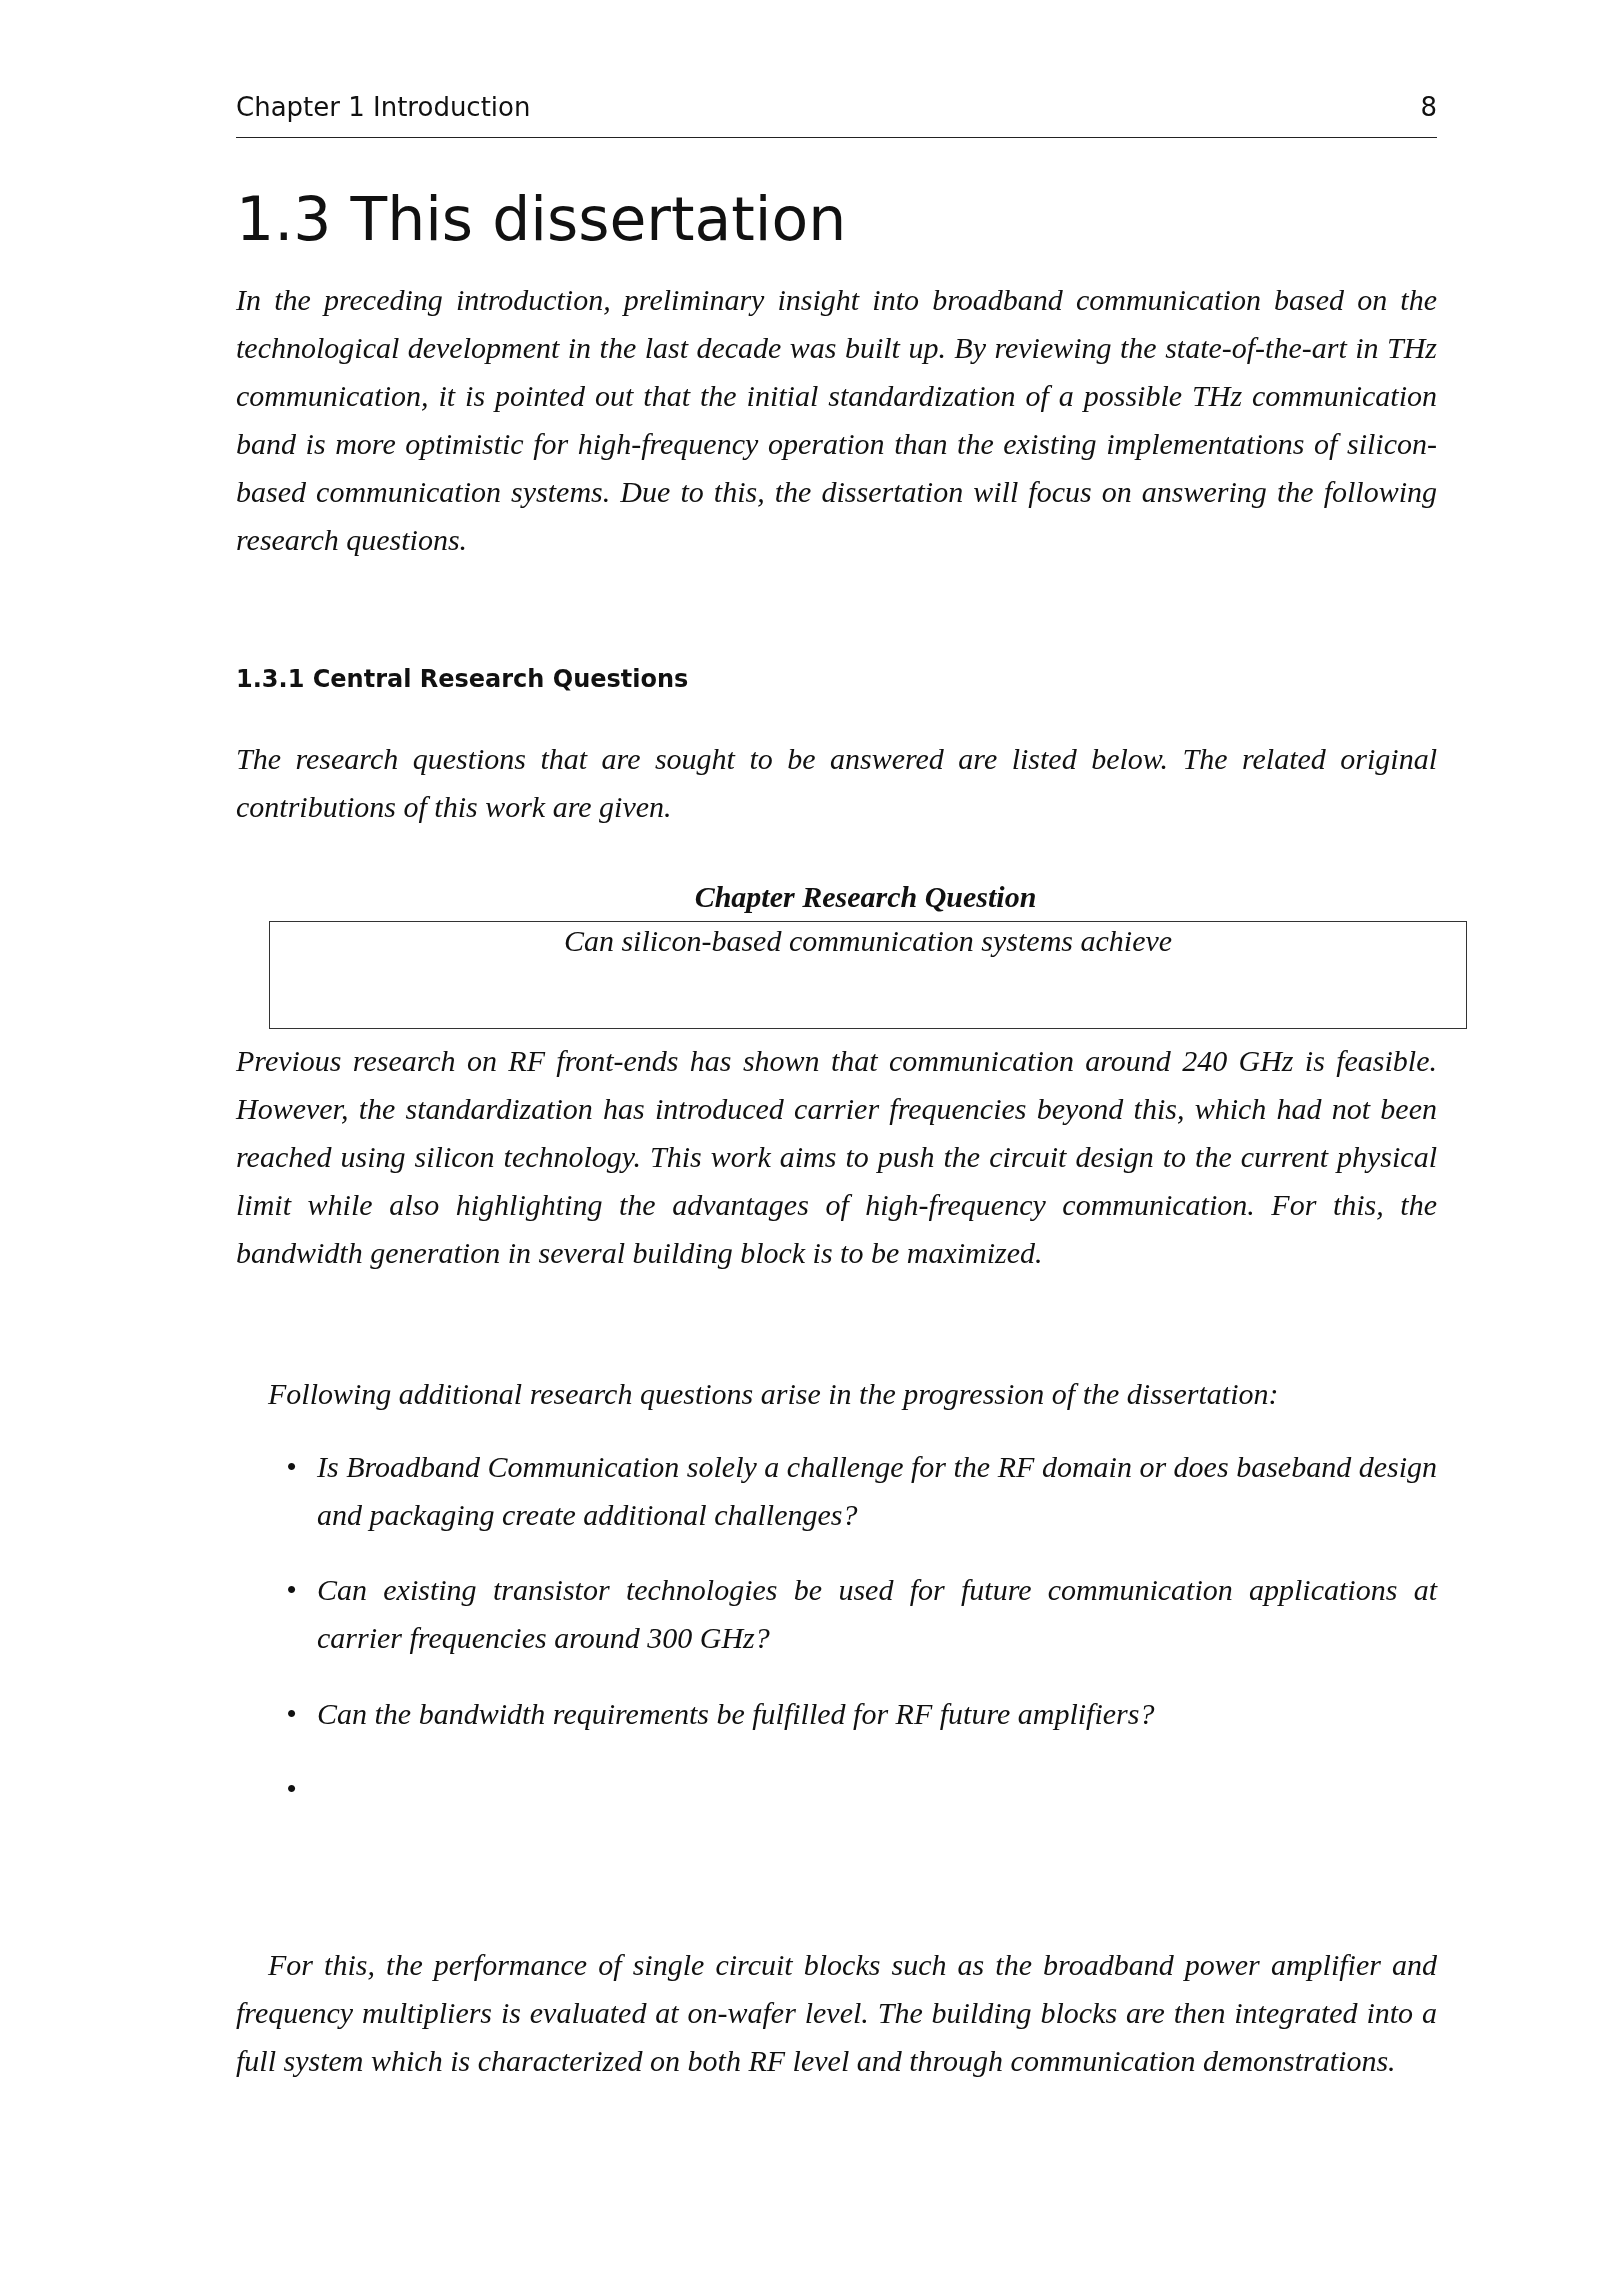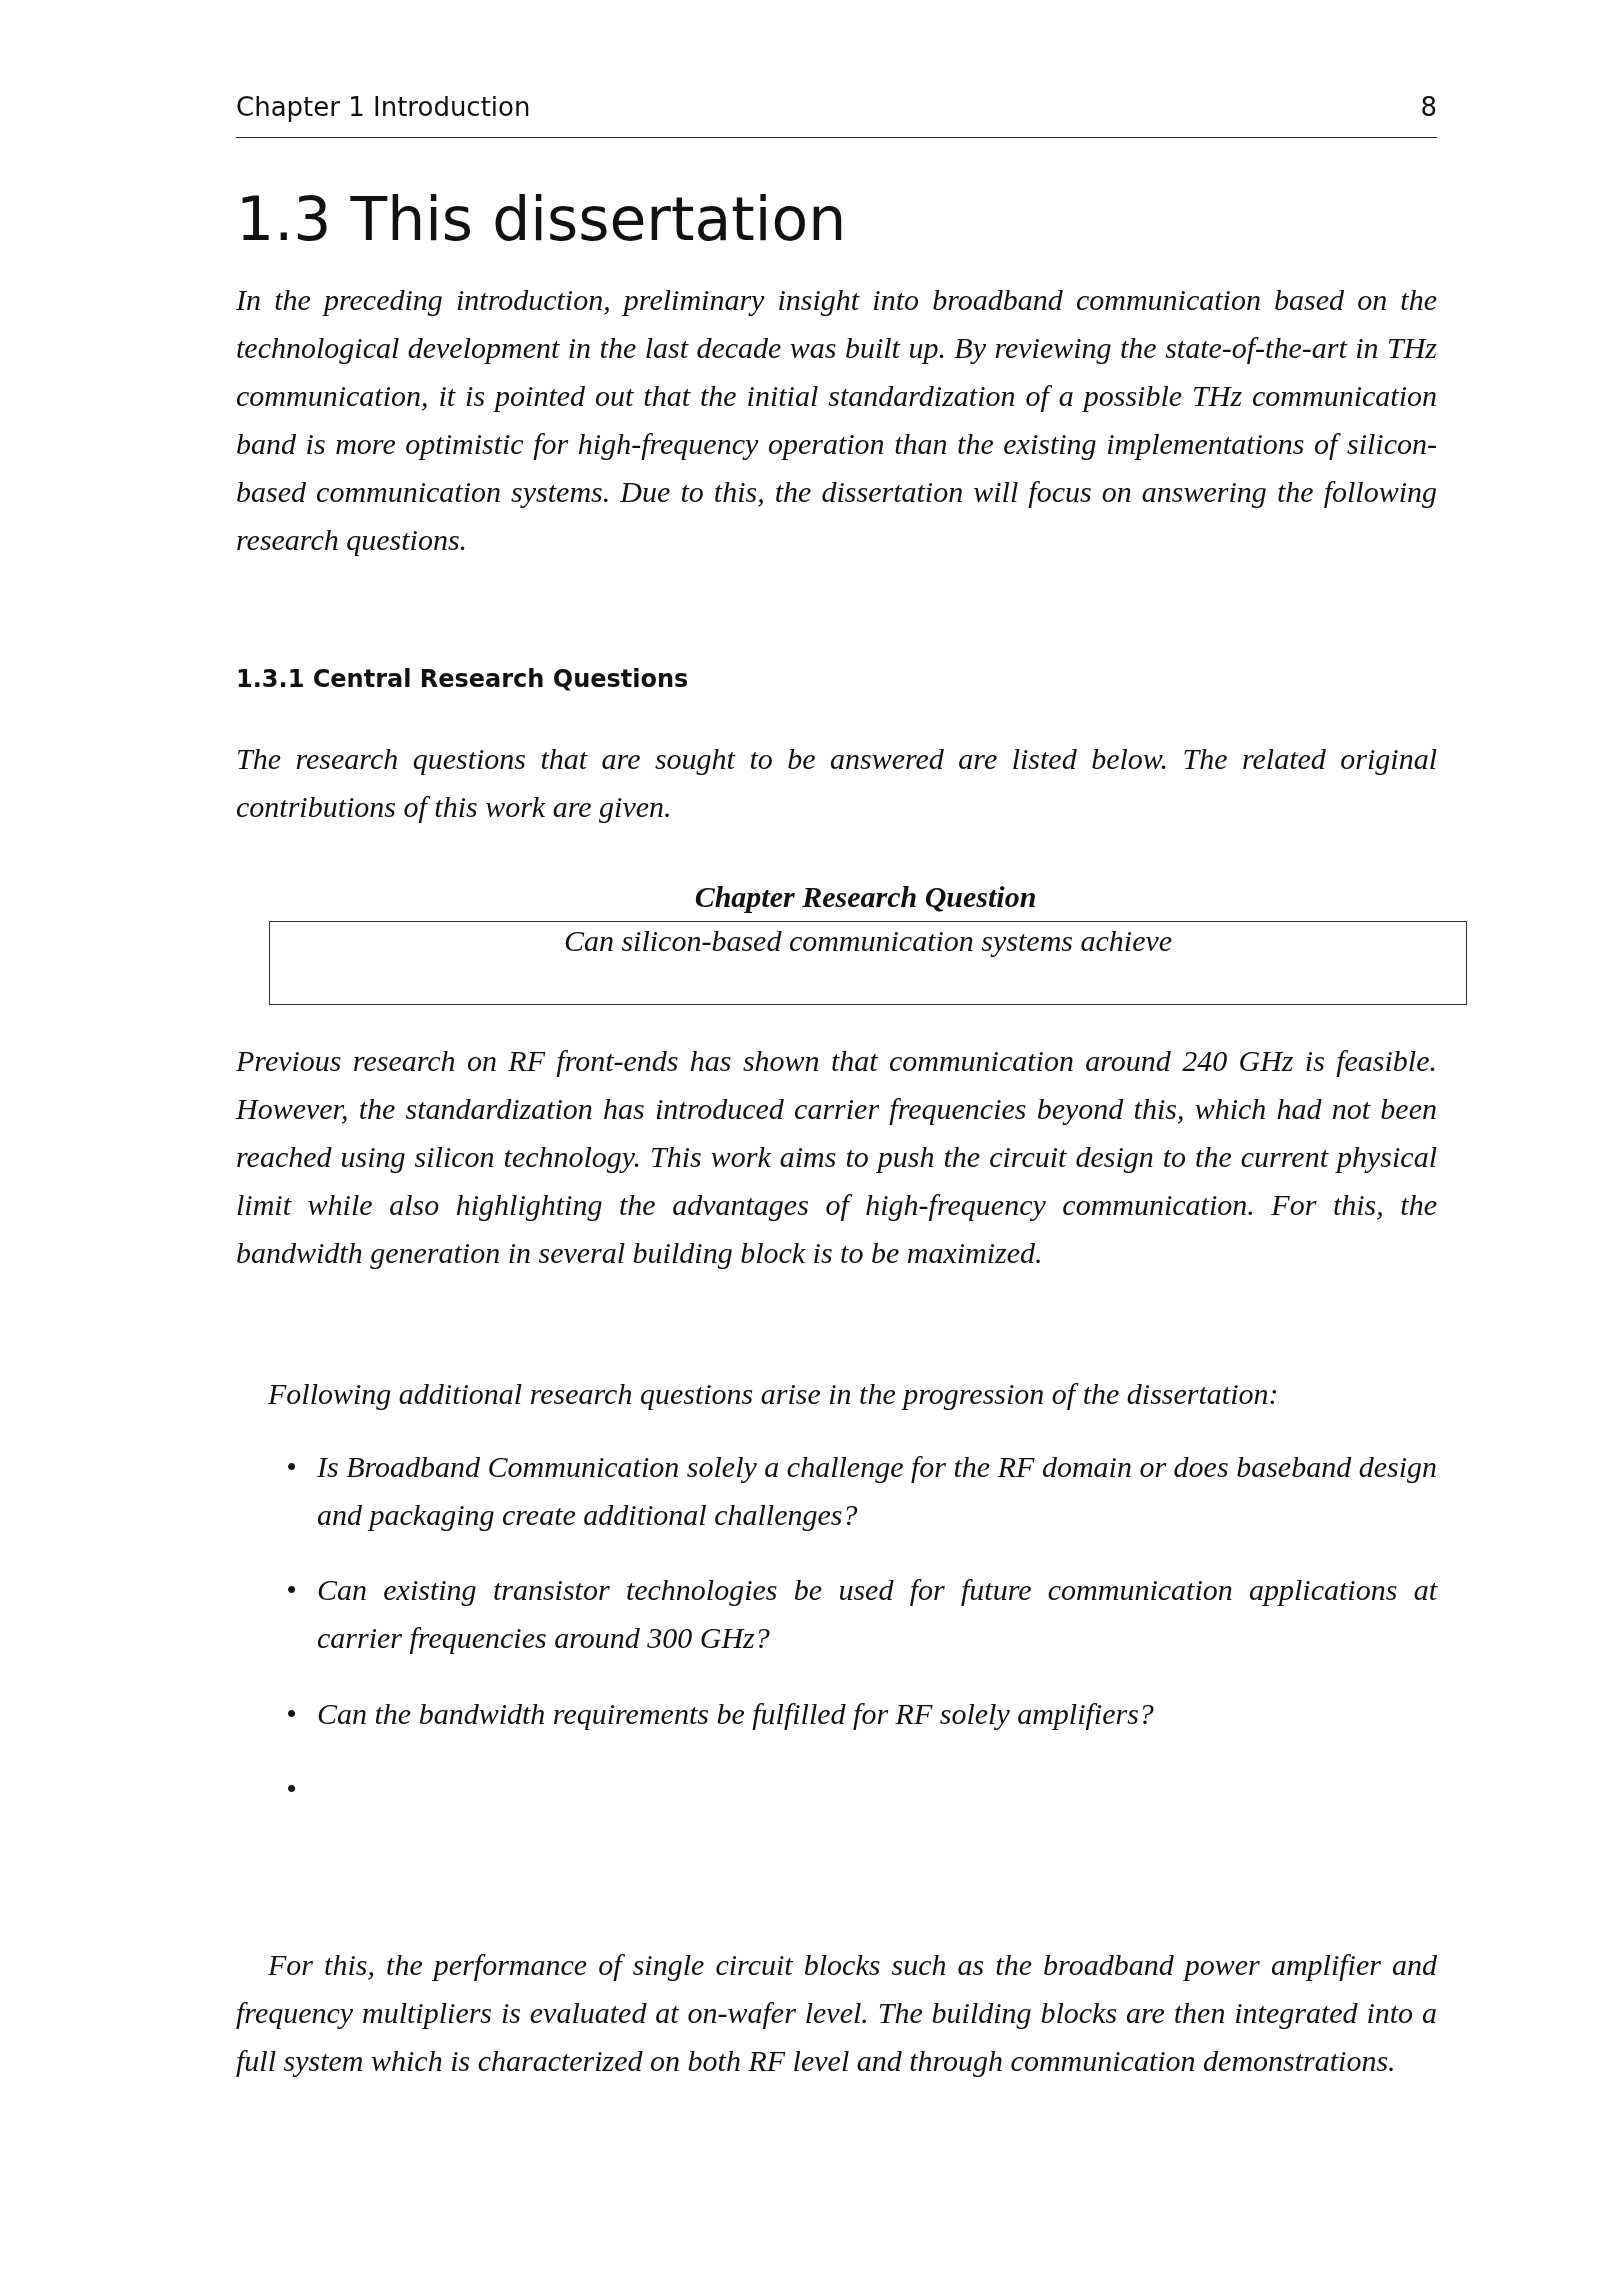--- a/index.html
+++ b/index.html
@@ -9,21 +9,21 @@
   .serif { font-family: "Liberation Serif", serif; font-style: italic; }
   .header { left: 236px; top: 92px; width: 1201px; font-size: 26px; height: 39px; }
   .header .left { position: absolute; left: 0; top: 0; }
   .header .right { position: absolute; right: 0; top: 0; }
   .rule { left: 236px; top: 137px; width: 1201px; height: 0; border-top: 1.5px solid #222; }
   .h1 { left: 236px; top: 184px; font-size: 60px; font-weight: 500; }
   .h2 { left: 236px; top: 665px; font-size: 24px; font-weight: 700; }
   .para { left: 236px; width: 1201px; font-size: 30px; line-height: 48px; text-align: justify; }
   .para.indent { text-indent: 32px; }
   .crq-title { left: 236px; width: 1259px; top: 880px; font-size: 30px; font-weight: 700; text-align: center; }
-  .crq-box { left: 269px; top: 921px; width: 1198px; height: 84px; border: 1.5px solid #333; box-sizing: border-box; }
+  .crq-box { left: 269px; top: 921px; width: 1198px; height: 108px; border: 1.5px solid #333; box-sizing: border-box; }
   .crq-box .t { font-size: 30px; line-height: 46px; text-align: center; margin-top: -3.9px; }
   .list { left: 280px; width: 1157px; top: 1443px; font-size: 30px; line-height: 48px; }
   .li { position: relative; padding-left: 37px; text-align: justify; margin-bottom: 27.4px; }
   .li .bullet { position: absolute; left: 5.9px; top: 0; }
 </style>
 </head>
 <body>
 
 <div class="abs header sans">
   <span class="left">Chapter 1 Introduction</span>
@@ -52,21 +52,21 @@
   <div class="li">
     <span class="bullet">•</span>
     <span>Is Broadband Communication solely a challenge for the RF domain or does baseband design and packaging create additional challenges?</span>
   </div>
   <div class="li">
     <span class="bullet">•</span>
     <span>Can existing transistor technologies be used for future communication applications at carrier frequencies around 300 GHz?</span>
   </div>
   <div class="li">
     <span class="bullet">•</span>
-    <span>Can the bandwidth requirements be fulfilled for RF solely amplifiers?</span>
+    <span>Can the bandwidth requirements be fulfilled for RF future amplifiers?</span>
   </div>
   <div class="li">
     <span class="bullet">•</span>
   </div>
 </div>
 
 <div class="abs para serif indent" style="top:1941px;">For this, the performance of single circuit blocks such as the broadband power amplifier and frequency multipliers is evaluated at on-wafer level. The building blocks are then integrated into a full system which is characterized on both RF level and through communication demonstrations.</div>
 
 
 </body></html>

